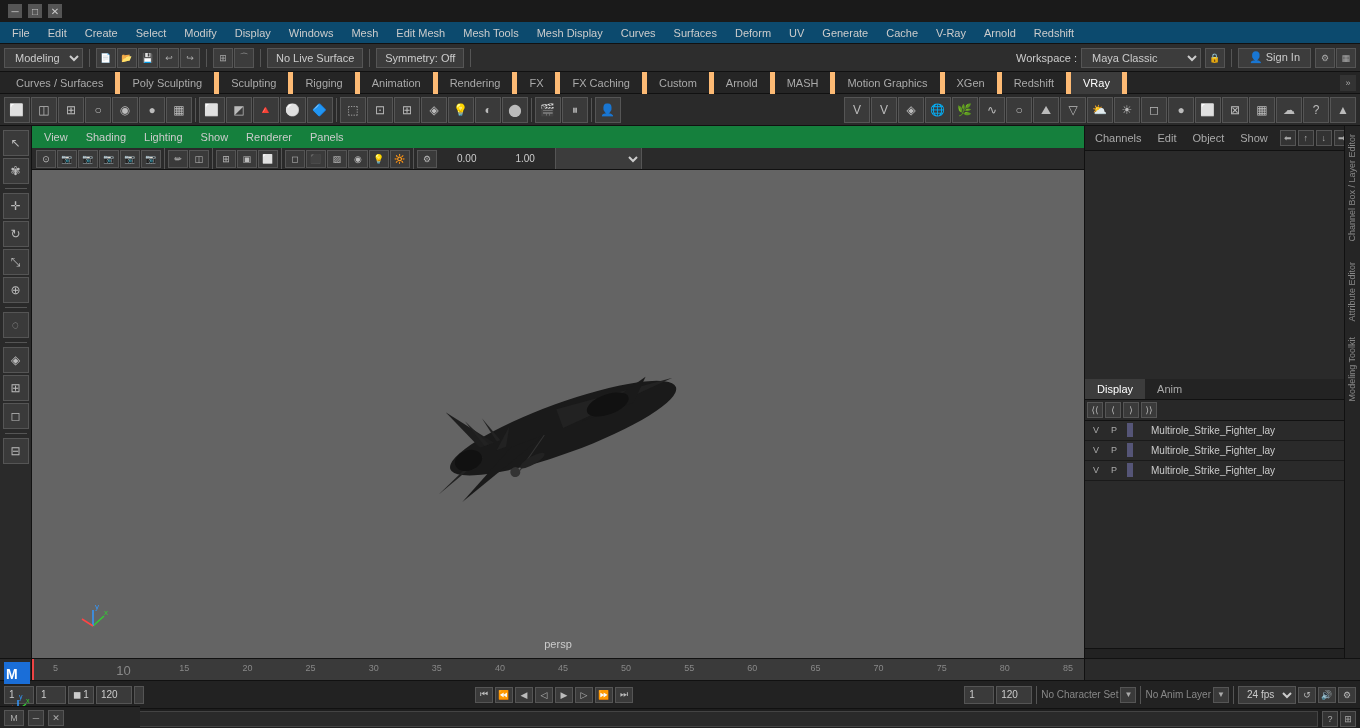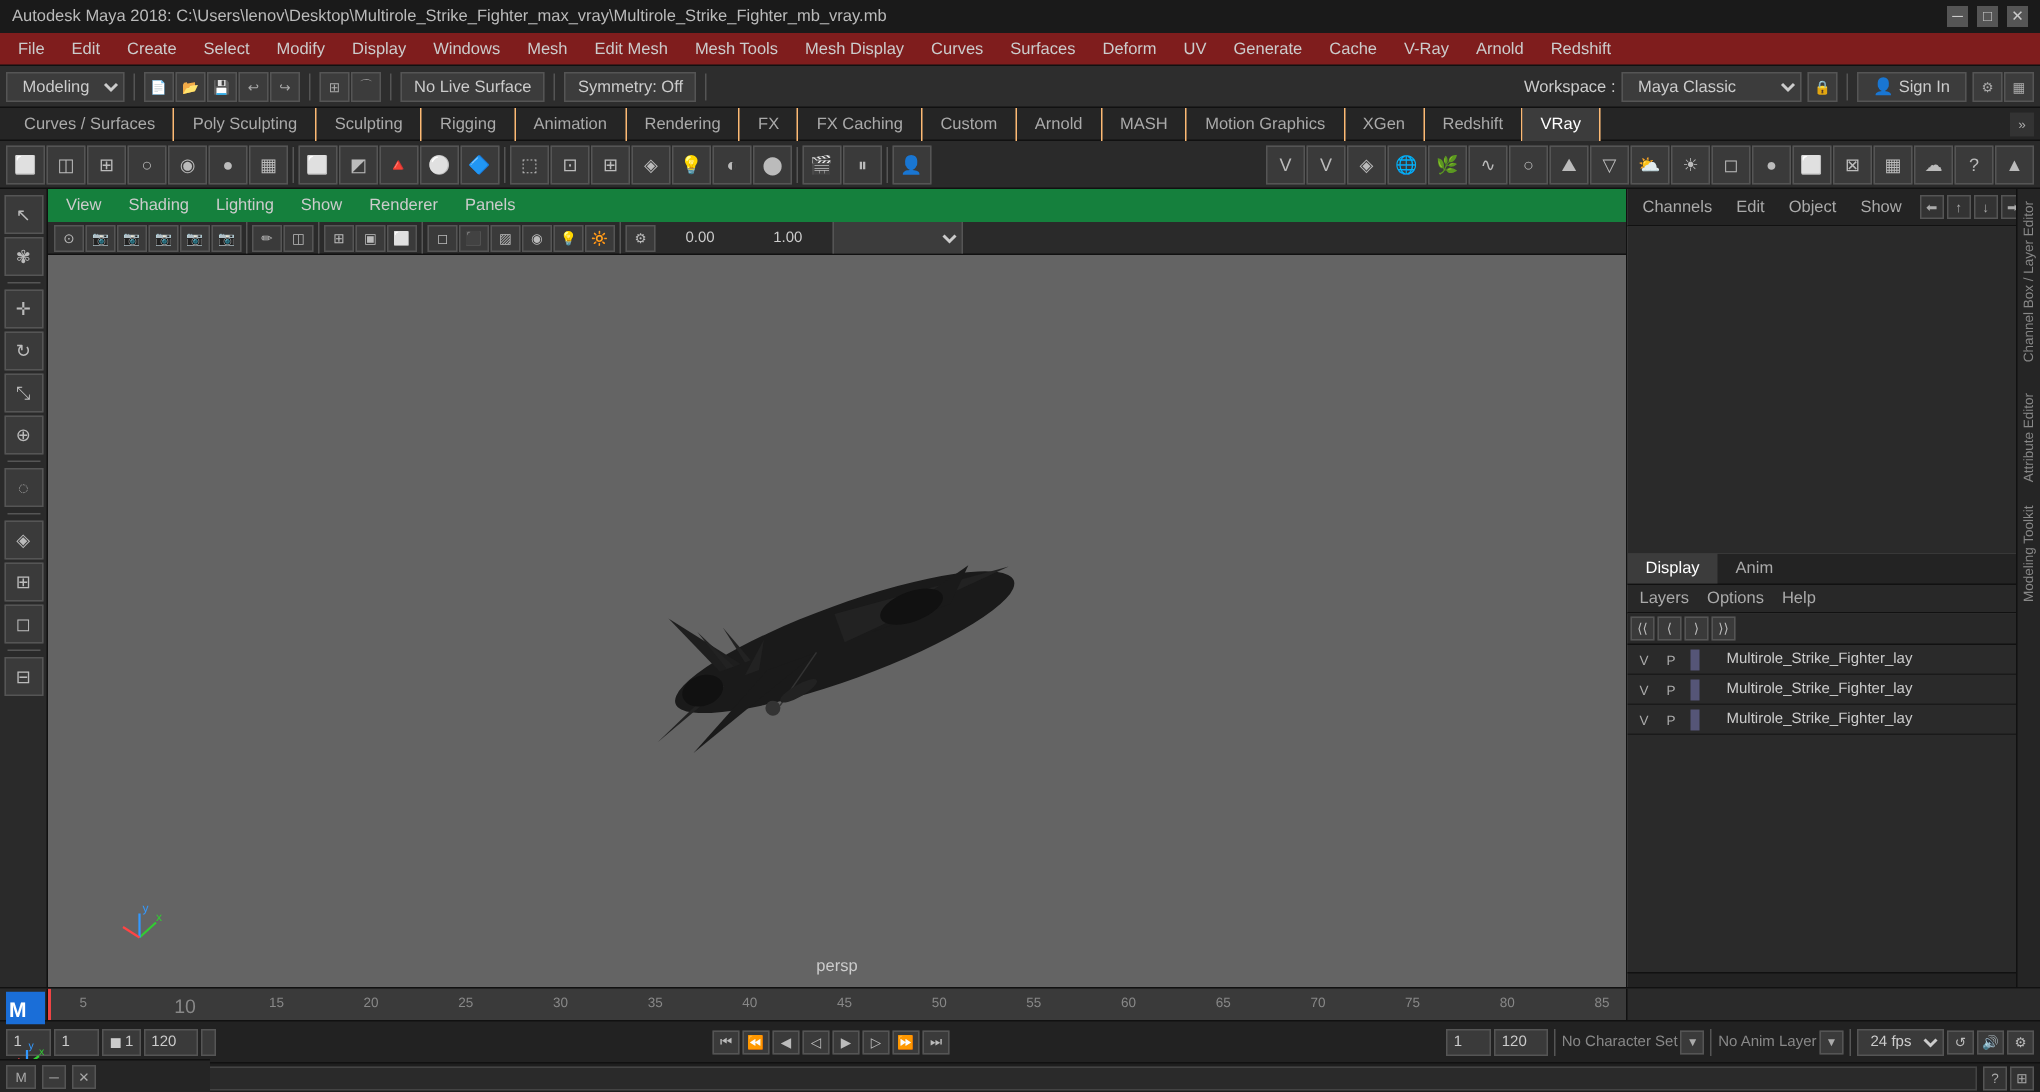--- a/index.html
+++ b/index.html
@@ -30,21 +30,21 @@
     #title-bar .win-btn {
       width: 14px; height: 14px;
       background: #555; border: none; cursor: pointer;
       color: #ccc; font-size: 10px;
       display: flex; align-items: center; justify-content: center;
     }
 
     
     #menu-bar {
       height: 22px;
-      background: #7f1d1d;
+      background: #0c4a6e;
       display: flex;
       align-items: center;
       padding: 0 4px;
       gap: 2px;
       border-bottom: 1px solid #111;
     }
     .menu-item {
       padding: 2px 8px;
       color: #ccc;
       cursor: pointer;
@@ -139,21 +139,21 @@
       align-items: center;
       padding: 0 4px;
       gap: 0;
       border-bottom: 1px solid #111;
     }
     .tab {
       padding: 3px 12px;
       color: #aaa;
       cursor: pointer;
       font-size: 11px;
-      border-right: 1px solid #fdba74;
+      border-right: 5px solid #fdba74;
       height: 22px;
       display: flex;
       align-items: center;
     }
     .tab.active {
       background: #3c3c3c;
       color: #fff;
     }
     .tab-expander {
       margin-left: auto;
@@ -504,21 +504,20 @@
       flex-direction: column;
       height: 728px;
     }
   </style>
 </head>
 <body>
 
 <div class="full-layout">
 
   <div id="title-bar">
-    <span class="title-text">Autodesk Maya 2018: C:\Users\lenov\Desktop\Multirole_Strike_Fighter_max_vray\Multirole_Strike_Fighter_mb_vray.mb</span>
     <div class="win-controls">
       <button class="win-btn">─</button>
       <button class="win-btn">□</button>
       <button class="win-btn">✕</button>
     </div>
   </div>
 
   <div id="menu-bar">
     <span class="menu-item">File</span>
     <span class="menu-item">Edit</span>
@@ -790,25 +789,20 @@
       </div>
 
       <div id="channel-box-content" style="height:260px; background:#2a2a2a;">
       </div>
 
       <div id="display-anim-tabs">
         <div class="da-tab active">Display</div>
         <div class="da-tab">Anim</div>
       </div>
 
-      <div id="layers-toolbar">
-        <span class="layers-menu-btn">Layers</span>
-        <span class="layers-menu-btn">Options</span>
-        <span class="layers-menu-btn">Help</span>
-      </div>
 
       <div id="layers-nav">
         <button class="layer-nav-btn">⟨⟨</button>
         <button class="layer-nav-btn">⟨</button>
         <button class="layer-nav-btn">⟩</button>
         <button class="layer-nav-btn">⟩⟩</button>
       </div>
 
       <div id="layers-list">
         <div class="layer-row">

